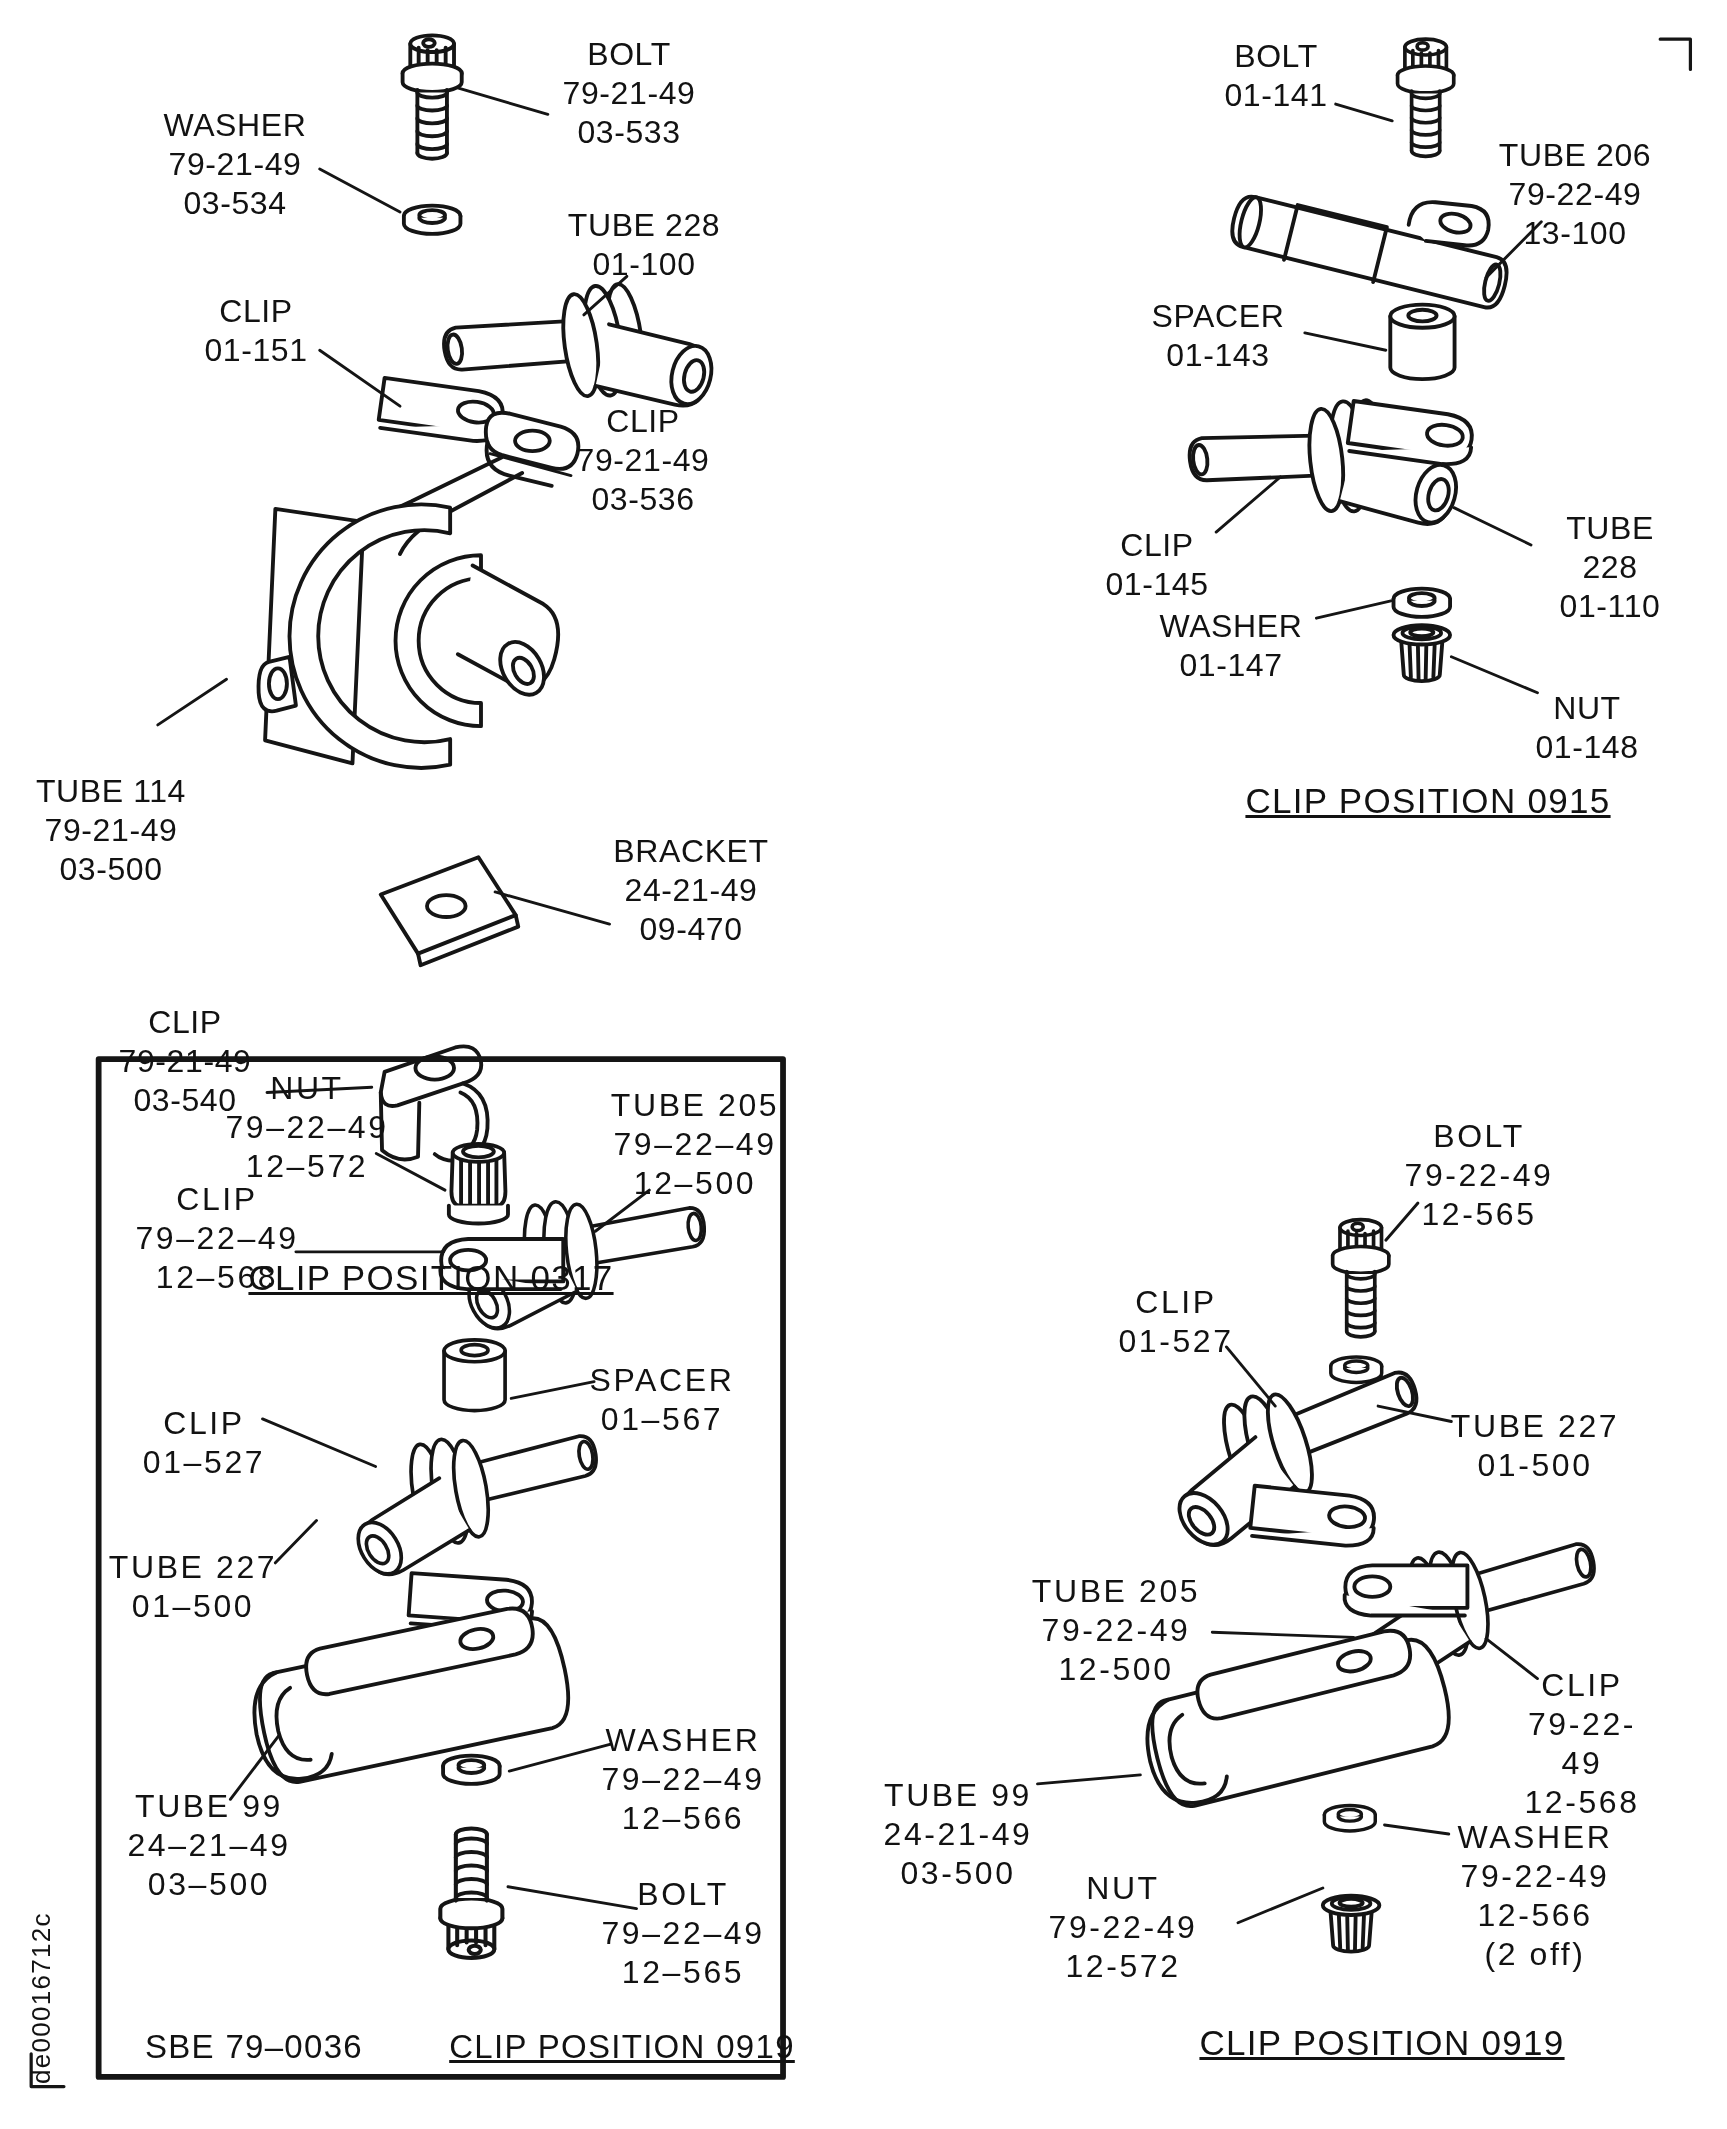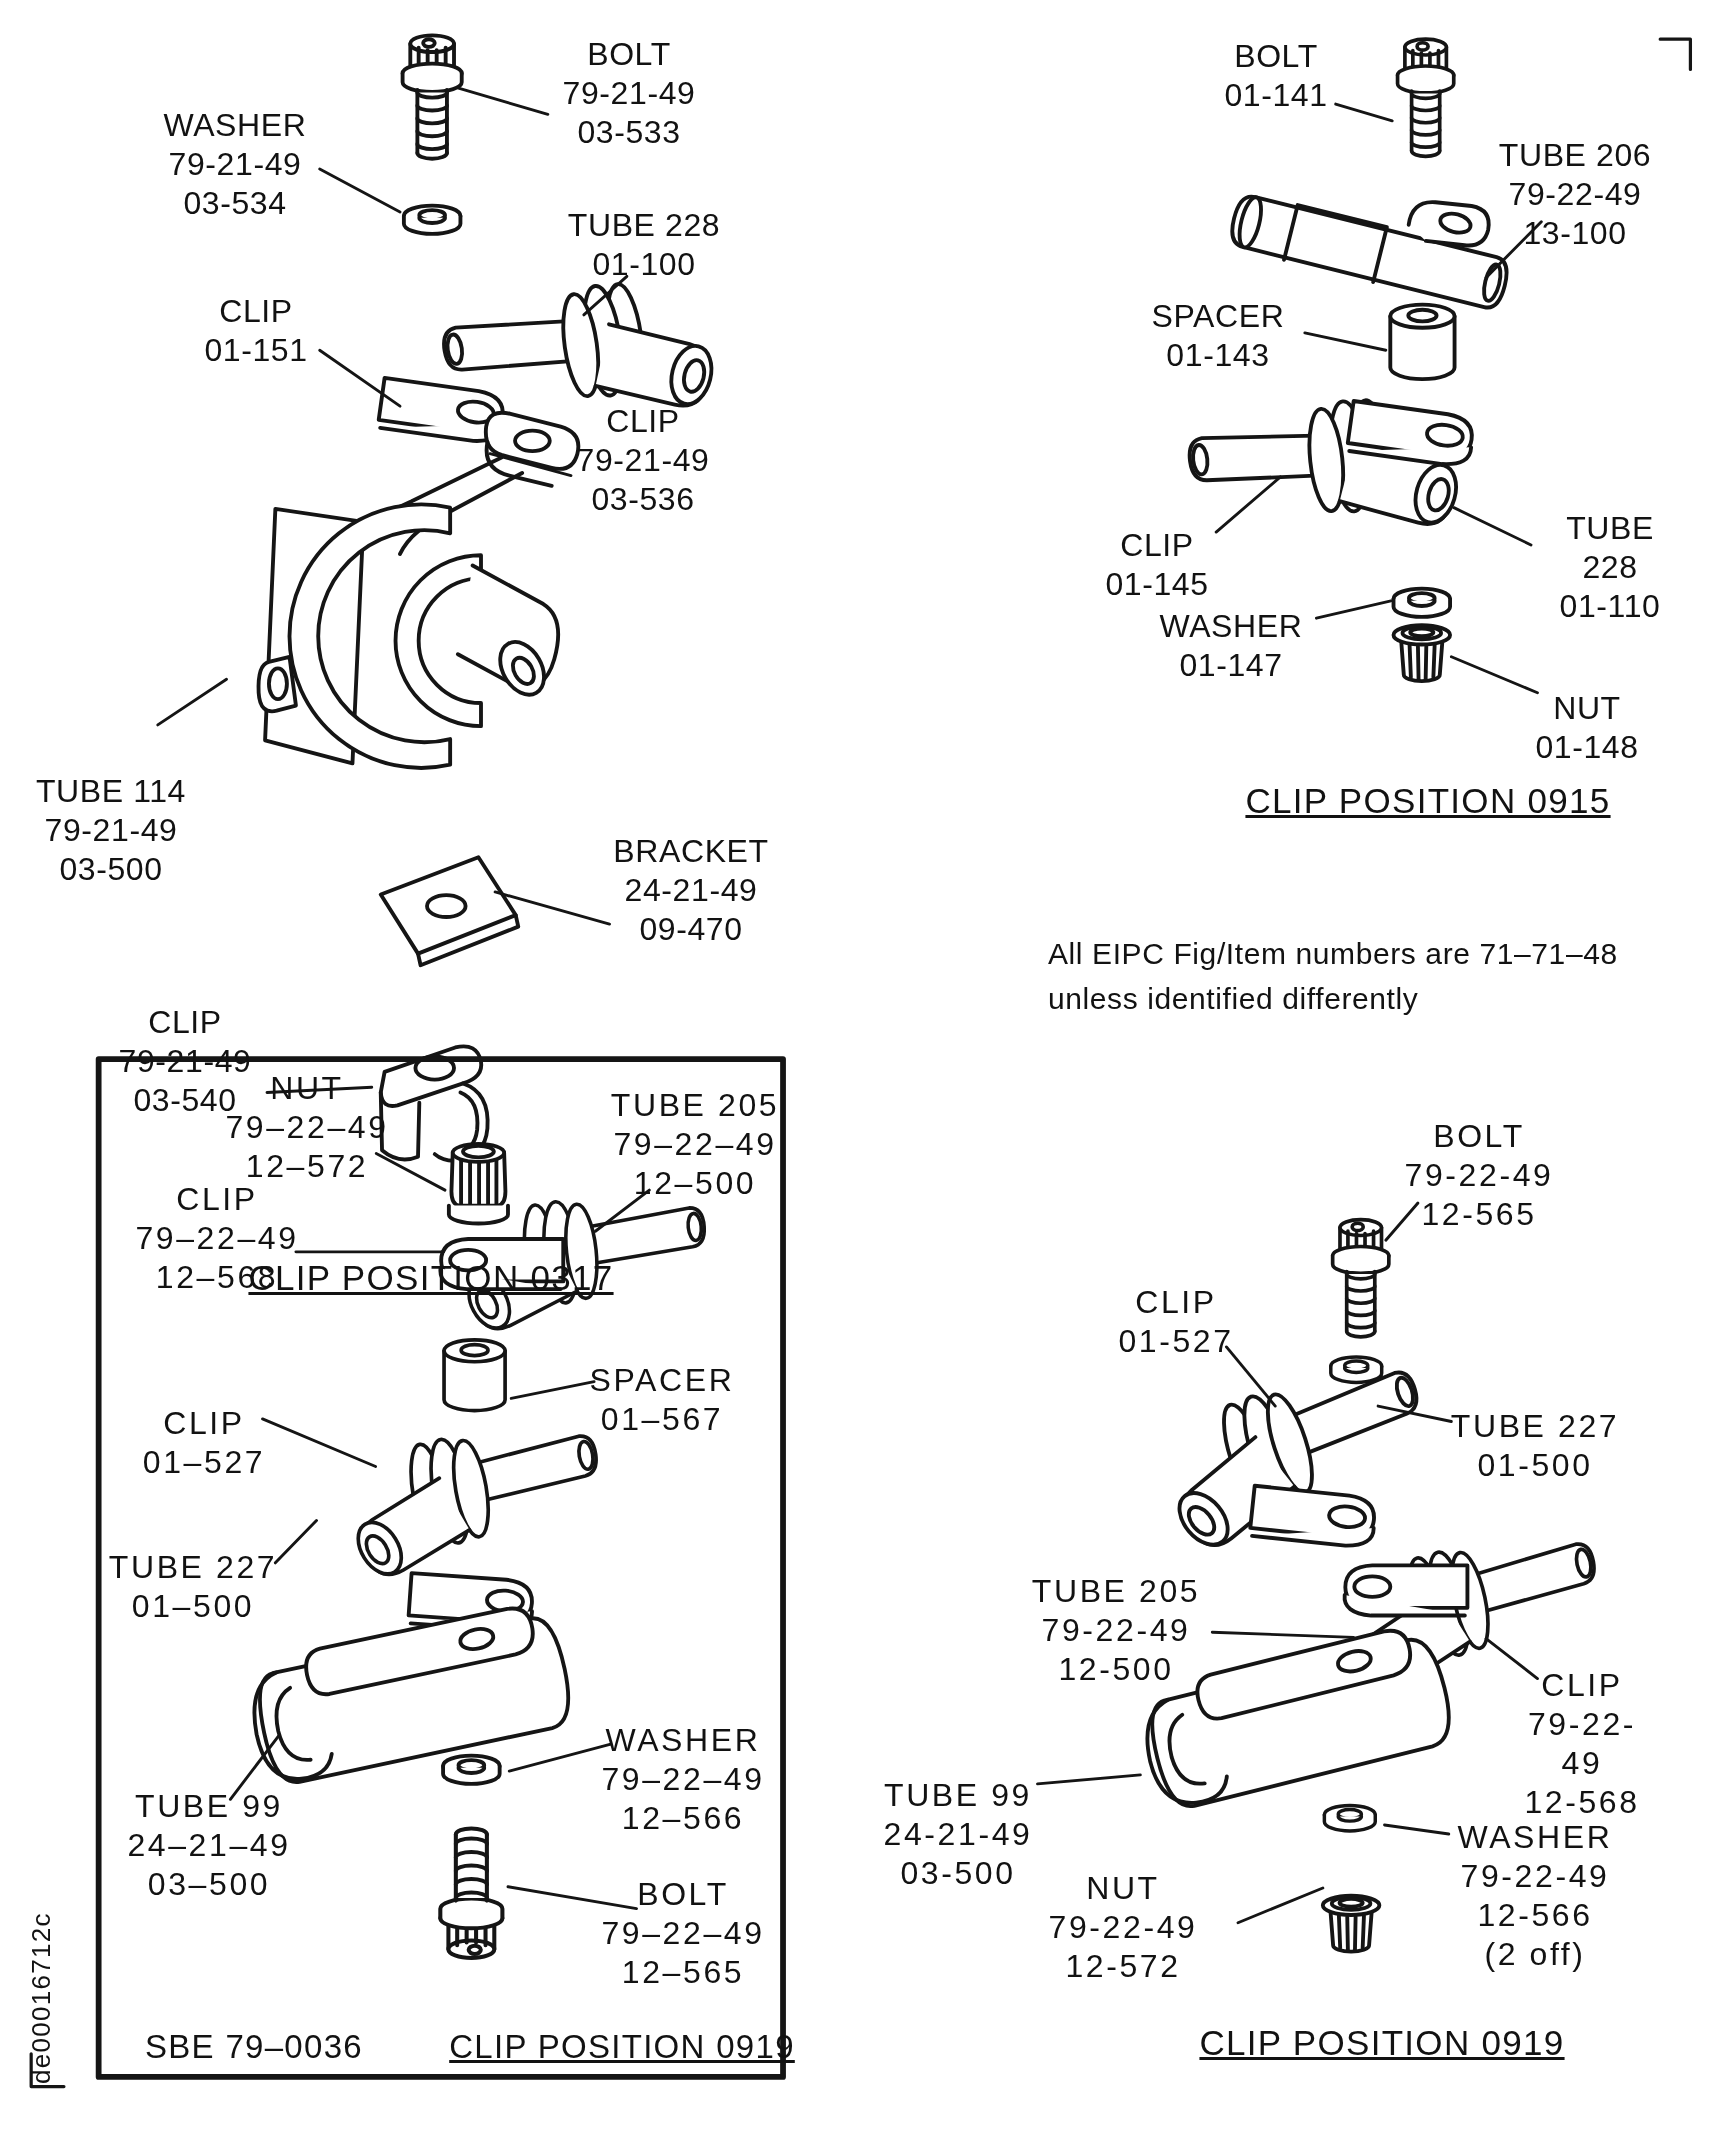--- a/index.html
+++ b/index.html
@@ -257,22 +257,20 @@
 <div class="lbl" style="left:1610px;top:509px">TUBE 228
 01-110</div>
 <div class="lbl" style="left:1157px;top:526px">CLIP
 01-145</div>
 <div class="lbl" style="left:1231px;top:607px">WASHER
 01-147</div>
 <div class="lbl" style="left:1587px;top:689px">NUT
 01-148</div>
 <div class="caption" style="left:1428px;top:781px">CLIP POSITION 0915</div>
 
-<div class="note" style="left:1048px;top:931px">All EIPC Fig/Item numbers are 71–71–48
-unless identified differently</div>
 
 <div class="lbl sp" style="left:307px;top:1069px">NUT
 79–22–49
 12–572</div>
 <div class="lbl sp" style="left:695px;top:1086px">TUBE 205
 79–22–49
 12–500</div>
 <div class="lbl sp" style="left:217px;top:1180px">CLIP
 79–22–49
 12–568</div>

